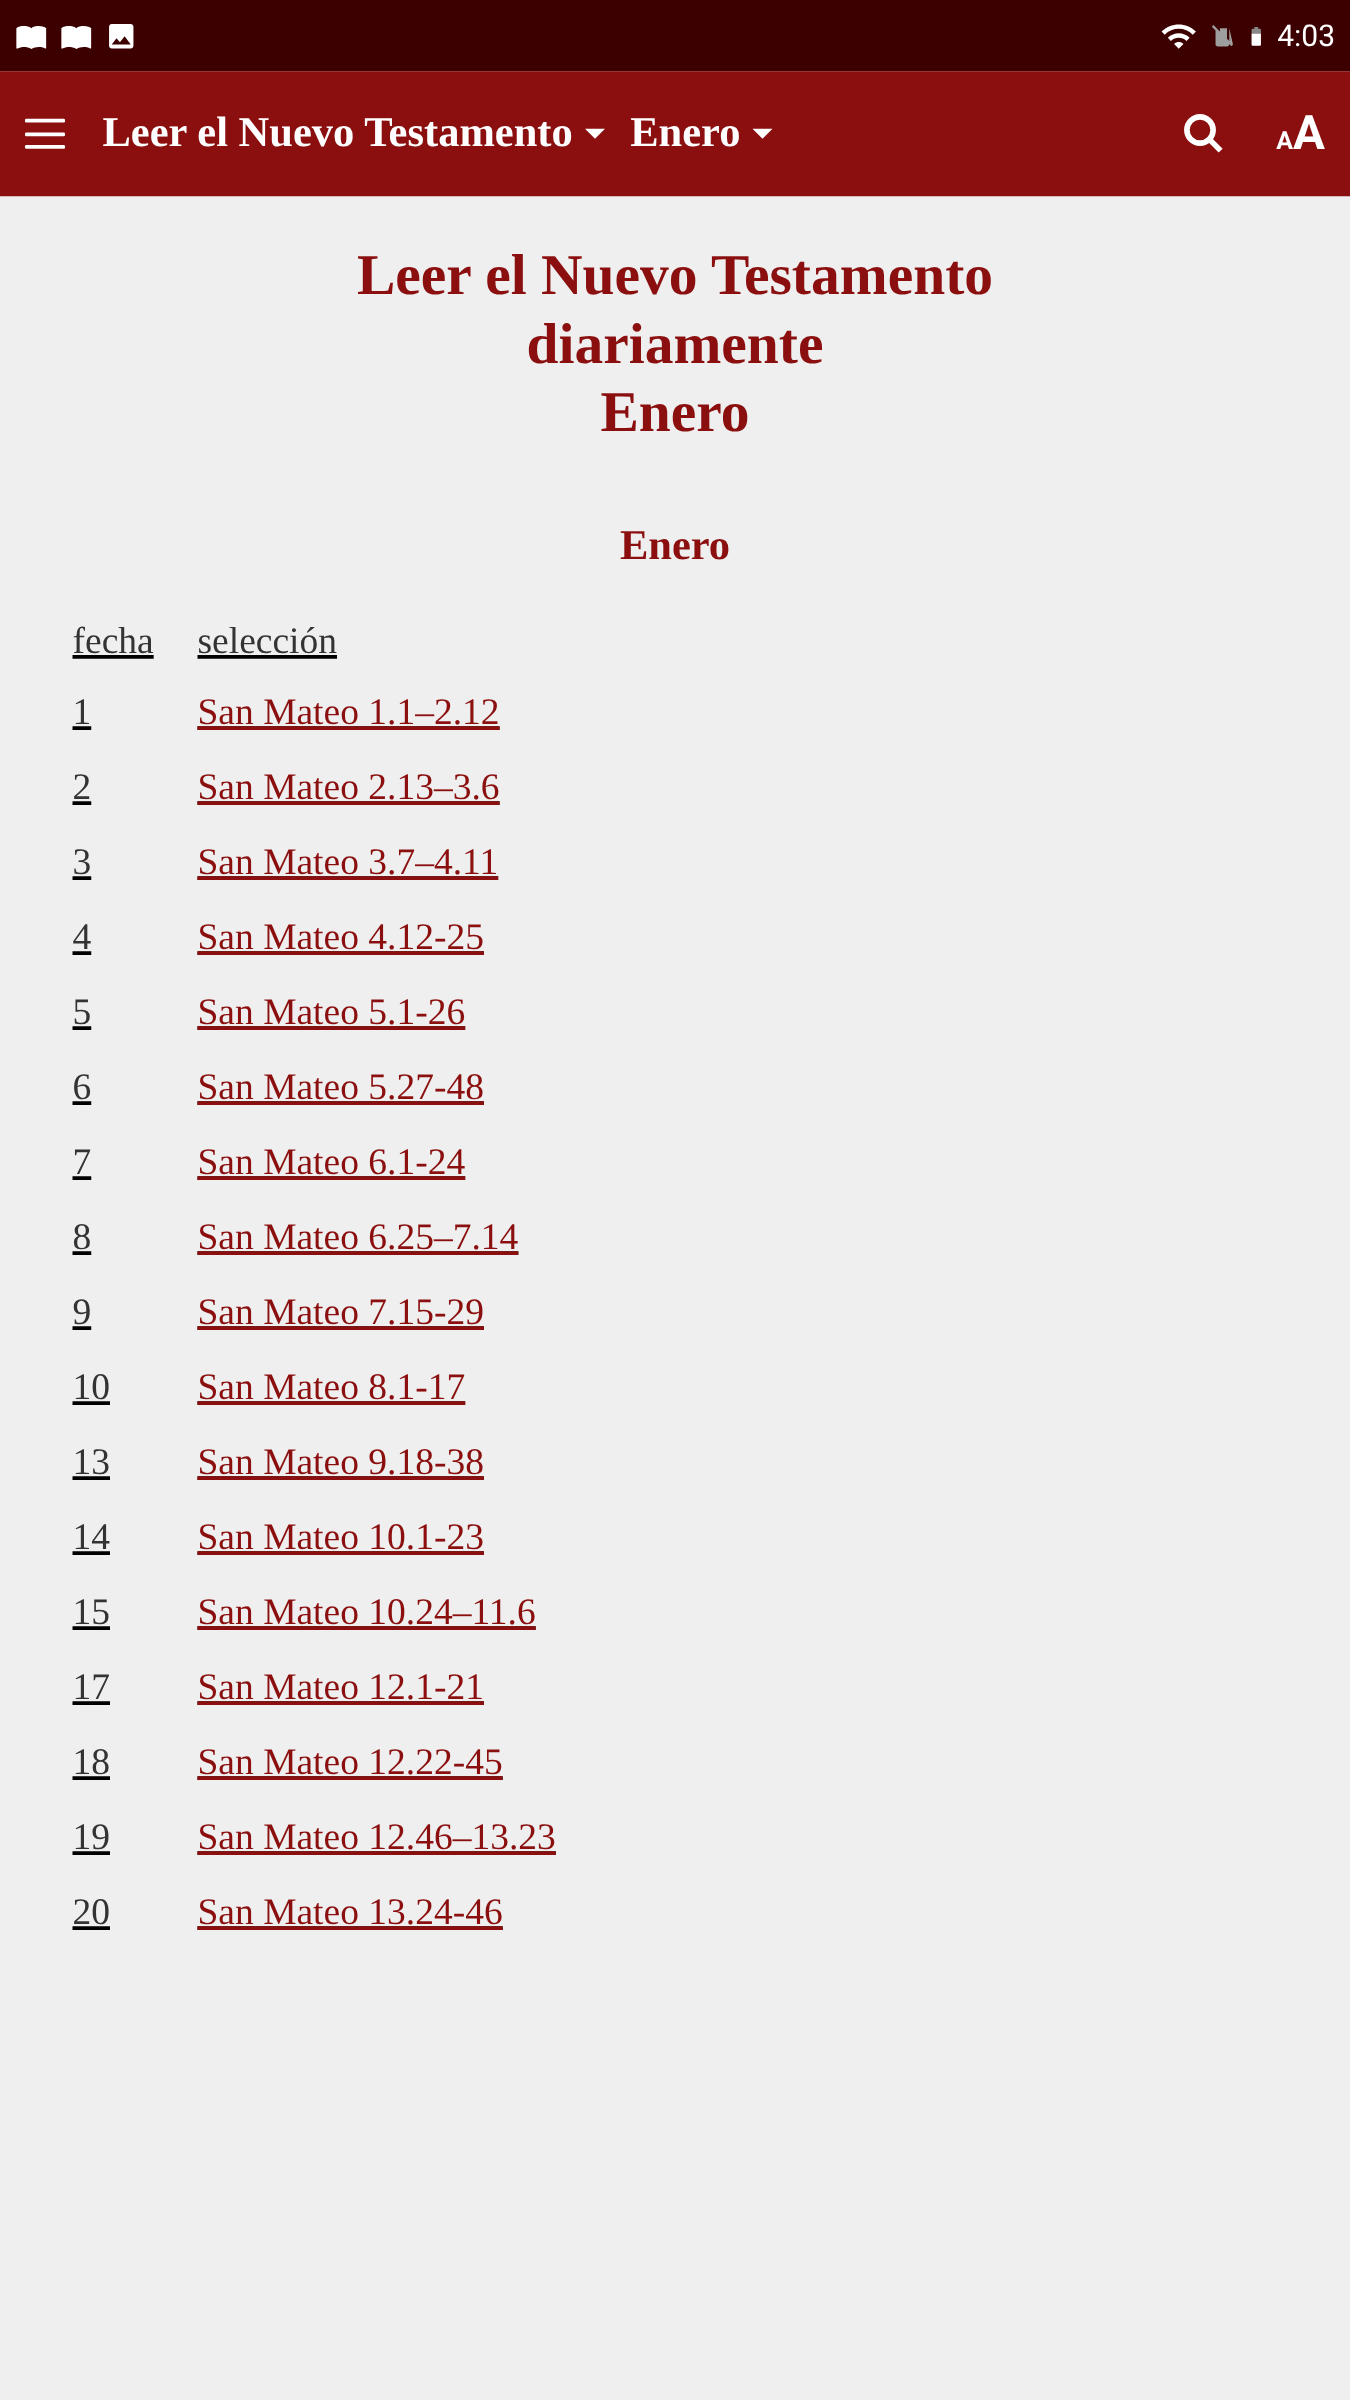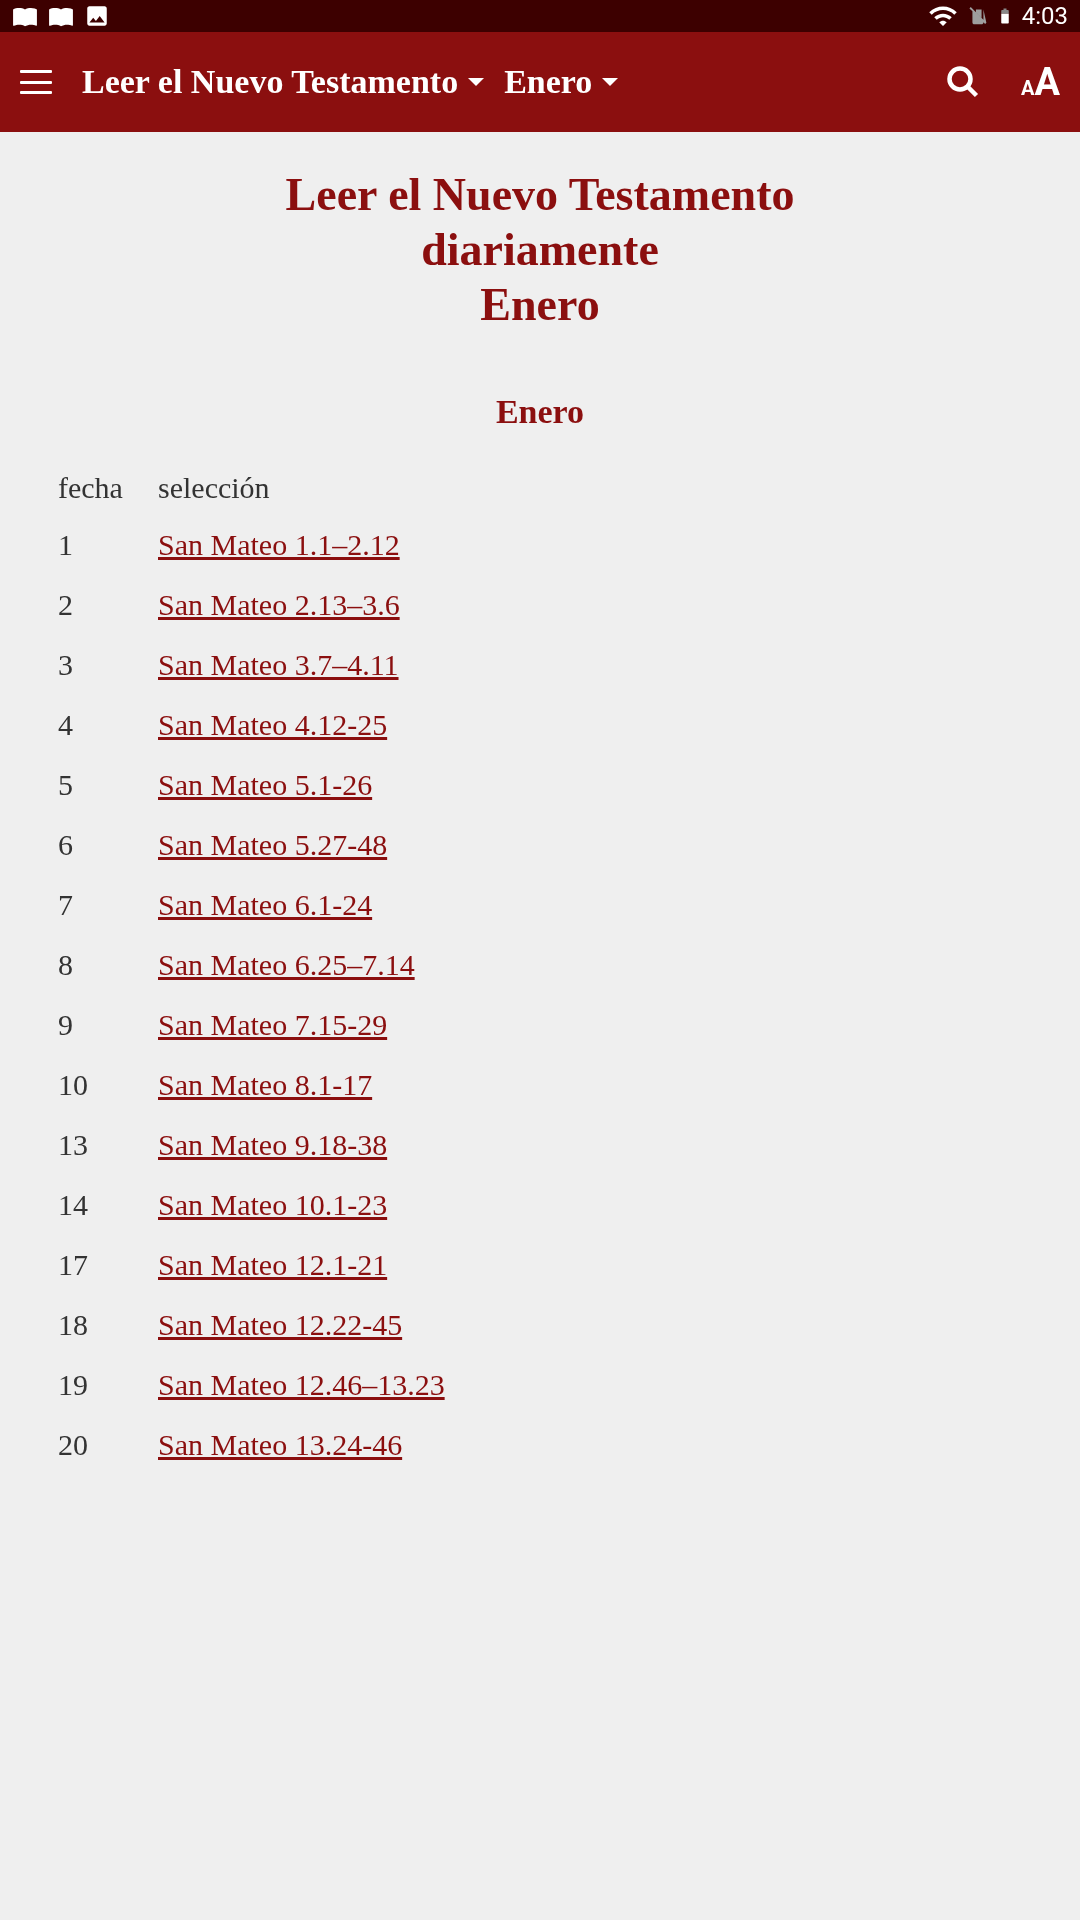--- a/index.html
+++ b/index.html
@@ -11,21 +11,21 @@
     body {
       font-family: Georgia, 'Times New Roman', serif;
       background: #EFEFEF;
       width: 1080px;
       height: 1920px;
       overflow: hidden;
     }
     
     .status-bar {
       background: #3D0000;
-      height: 32px;
+      height: 57px;
       display: flex;
       align-items: center;
       padding: 0 12px;
       color: white;
     }
     
     .status-left {
       display: flex;
       gap: 10px;
       align-items: center;
@@ -145,20 +145,21 @@
       color: #8B0F0F;
       font-size: 34px;
       font-weight: bold;
       text-align: center;
       margin-bottom: 30px;
     }
     
     .reading-table {
       width: 100%;
       border-collapse: collapse;
+      text-decoration: underline;
     }
     
     .table-header {
       color: #333;
       font-size: 30px;
       font-weight: normal;
       text-align: left;
       padding: 10px 8px;
     }
     
@@ -320,20 +321,24 @@
         </tr>
         <tr>
           <td class="table-cell">13</td>
           <td class="table-cell"><a class="reading-link">San Mateo 9.18-38</a></td>
         </tr>
         <tr>
           <td class="table-cell">14</td>
           <td class="table-cell"><a class="reading-link">San Mateo 10.1-23</a></td>
         </tr>
         <tr>
+          <td class="table-cell">15</td>
+          <td class="table-cell"><a class="reading-link">San Mateo 10.24–11.6</a></td>
+        </tr>
+        <tr>
           <td class="table-cell">17</td>
           <td class="table-cell"><a class="reading-link">San Mateo 12.1-21</a></td>
         </tr>
         <tr>
           <td class="table-cell">18</td>
           <td class="table-cell"><a class="reading-link">San Mateo 12.22-45</a></td>
         </tr>
         <tr>
           <td class="table-cell">19</td>
           <td class="table-cell"><a class="reading-link">San Mateo 12.46–13.23</a></td>

